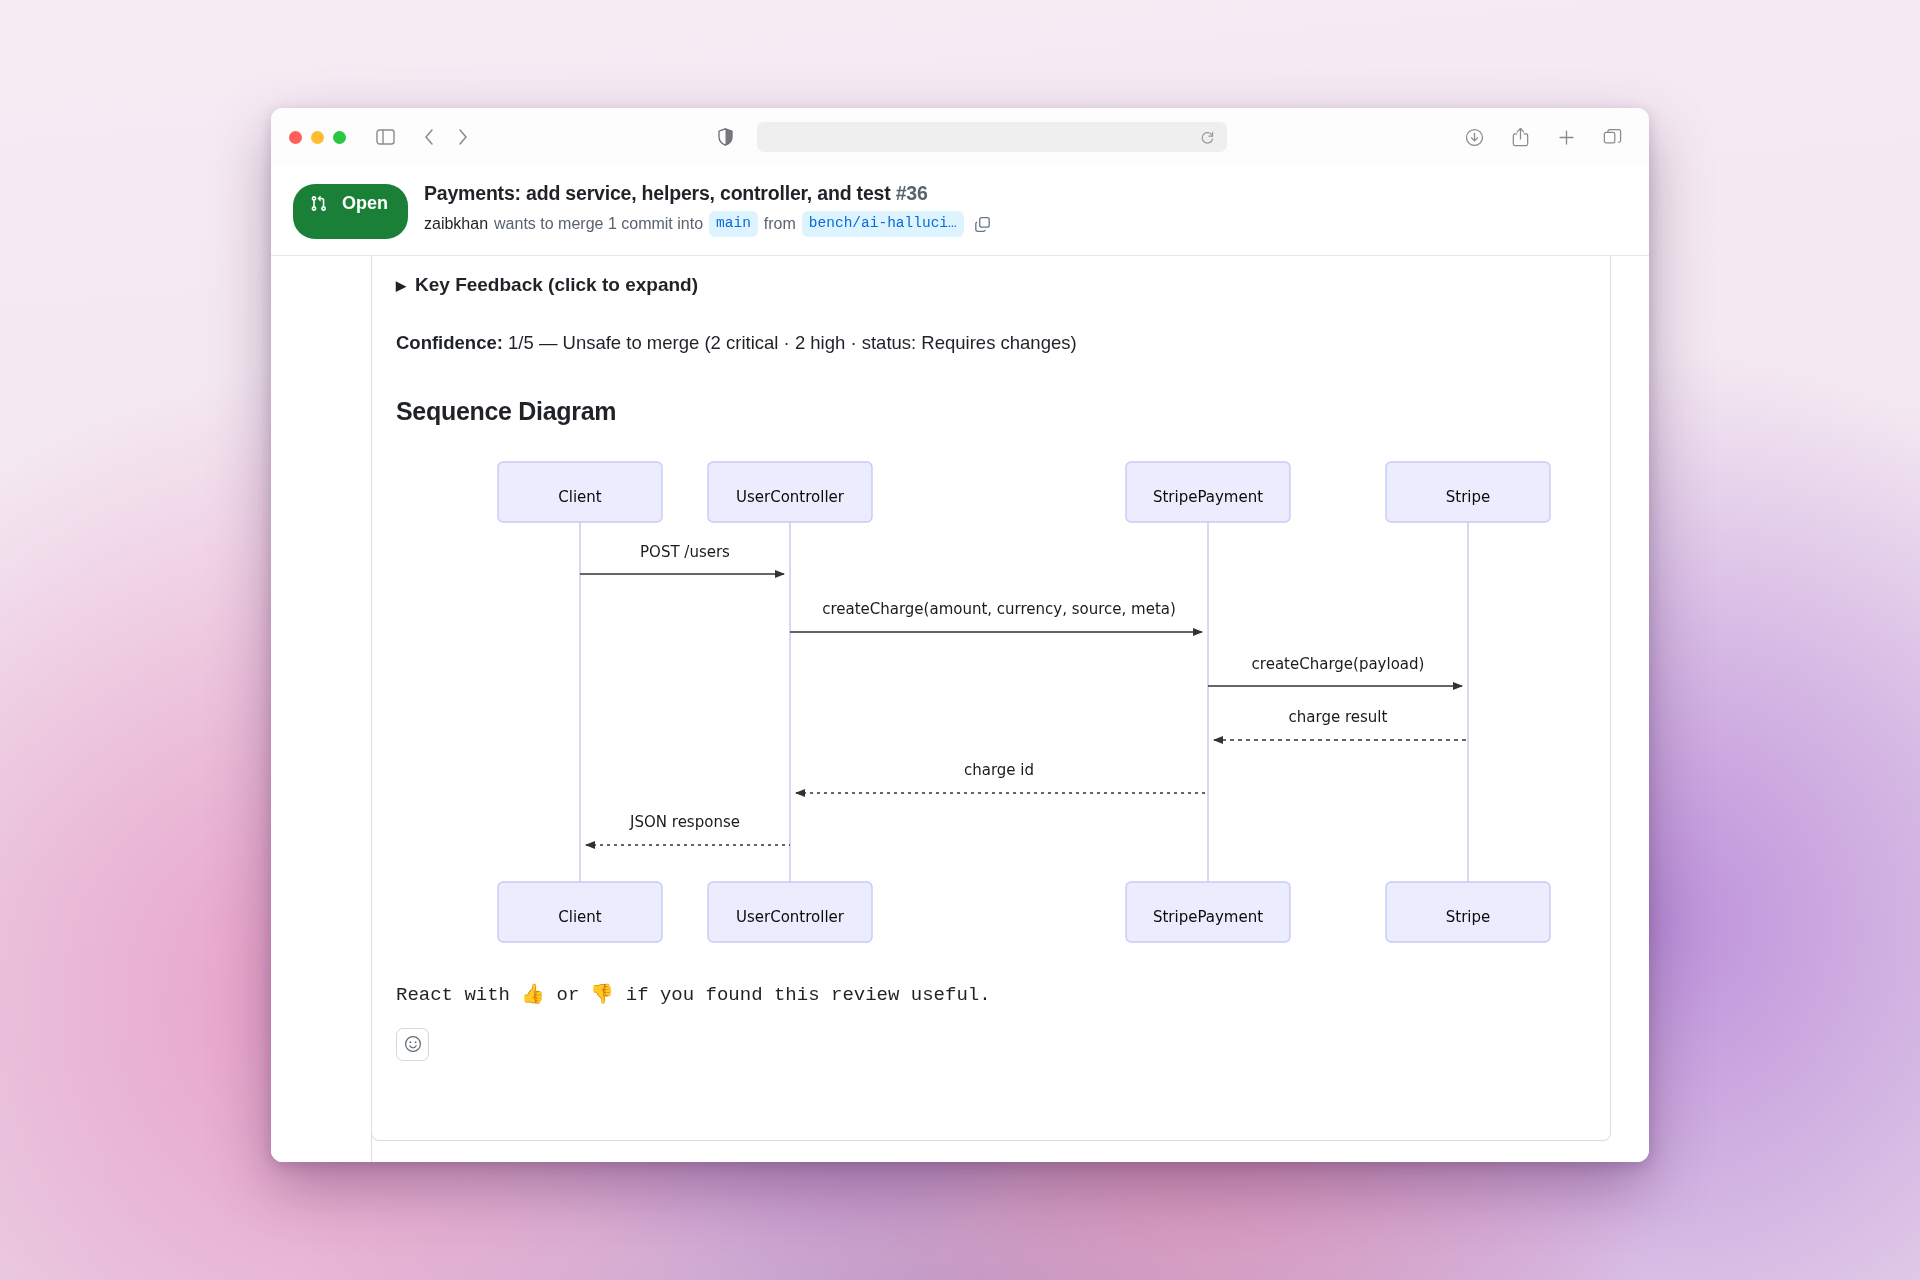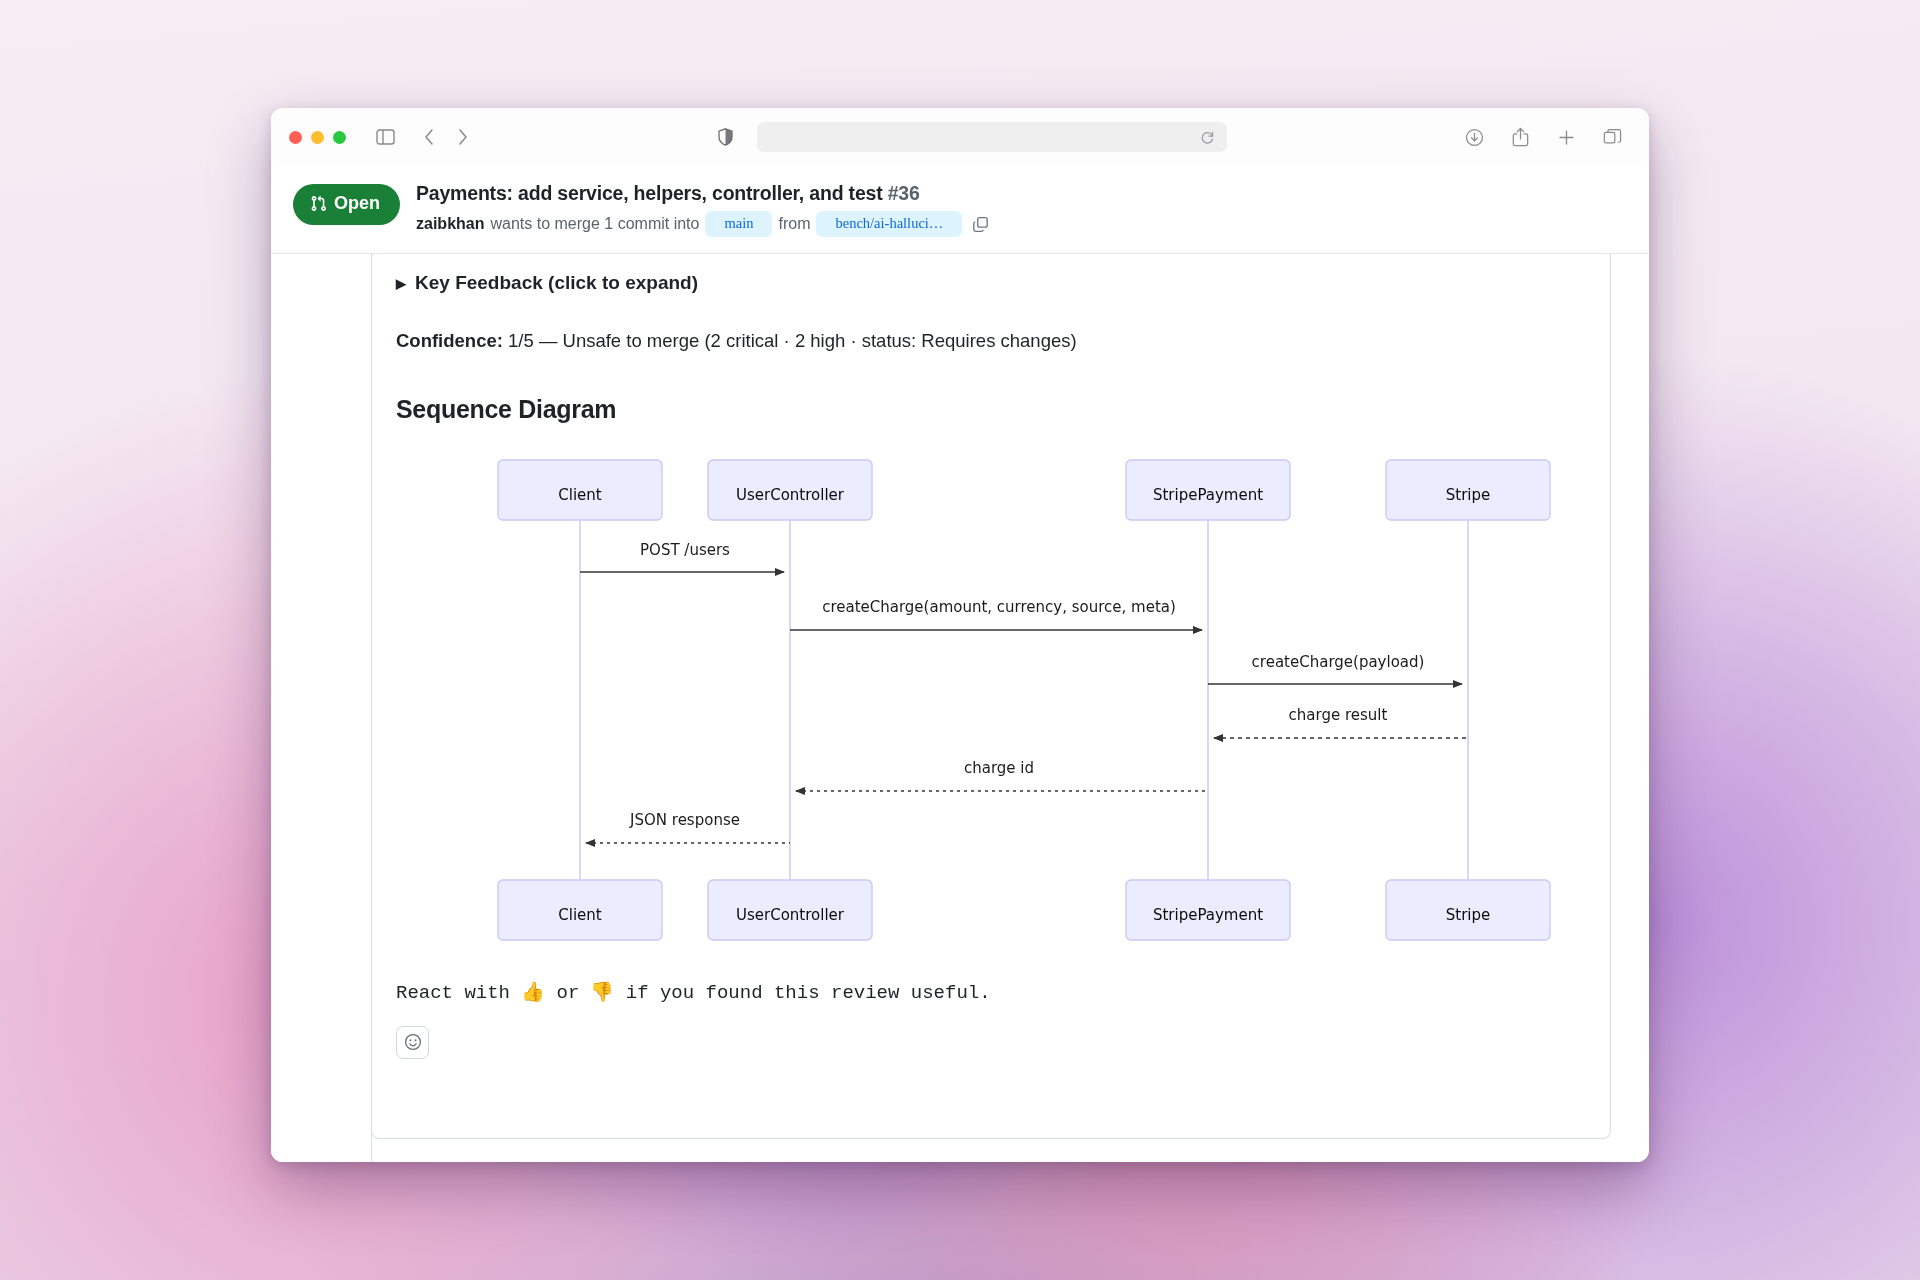--- a/index.html
+++ b/index.html
@@ -110,25 +110,25 @@
     display: flex;
     align-items: flex-start;
     gap: 16px;
     background: #fff;
     flex: 0 0 auto;
   }
 
   .state-badge {
     display: inline-flex;
     align-items: center;
-    gap: 7px;
+    gap: 15px;
     background: #1a7f37;
     color: #fff;
     border-radius: 22px;
-    padding: 9px 20px 11px 17px;
+    padding: 9px 20px 25px 17px;
     font-size: 18px;
     font-weight: 600;
     flex: 0 0 auto;
     margin-top: 4px;
   }
   .state-badge svg { display: block; }
 
   .pr-title-wrap { flex: 1; min-width: 0; }
 
   .pr-title {
@@ -143,28 +143,28 @@
   .pr-sub {
     margin-top: 5px;
     font-size: 16px;
     color: #59636e;
     display: flex;
     align-items: center;
     flex-wrap: wrap;
     gap: 6px;
     line-height: 1.5;
   }
-  .pr-author { font-weight: 700; color: #1f2328; text-align: center; }
+  .pr-author { font-weight: 400; color: #1f2328; text-align: center; }
 
   .branch-chip {
     background: #ddf4ff;
     color: #0969da;
     border-radius: 6px;
-    padding: 2px 19px;
-    font-family: Liberation Serif, serif;
+    padding: 2px 7px;
+    font-family: Liberation Mono, monospace;
     font-size: 14.5px;
     max-width: 190px;
     overflow: hidden;
     text-overflow: ellipsis;
     white-space: nowrap;
     display: inline-block;
     vertical-align: middle;
   }
   .copy-icon { color: #6b7681; display: flex; margin-left: 4px; }
 

